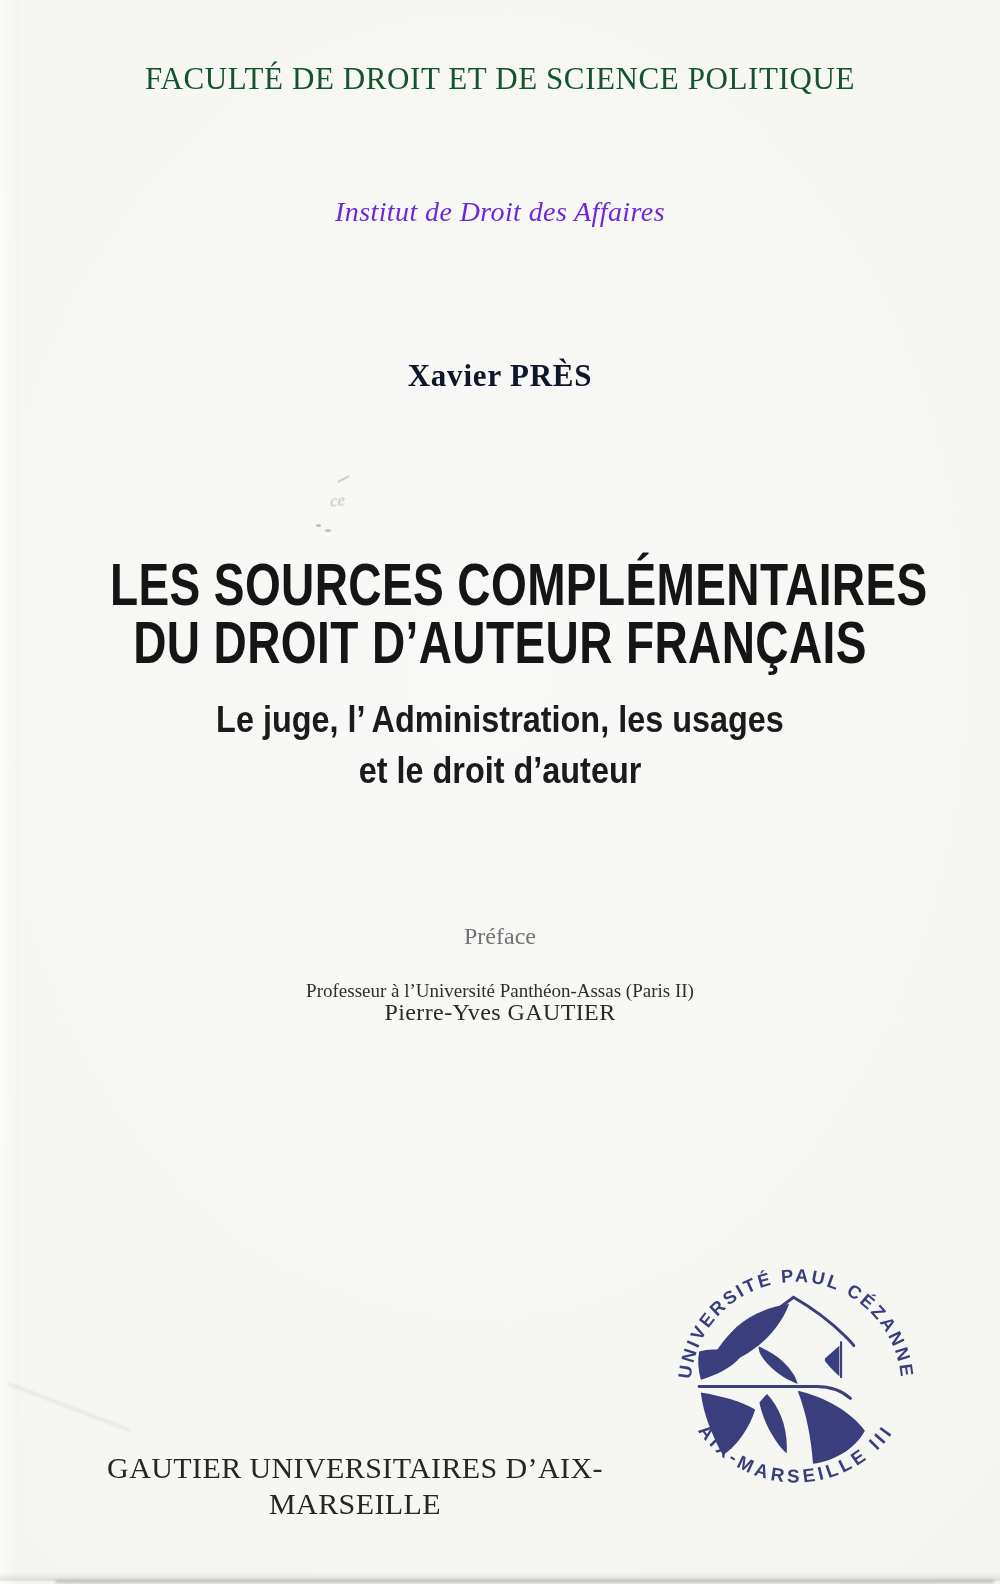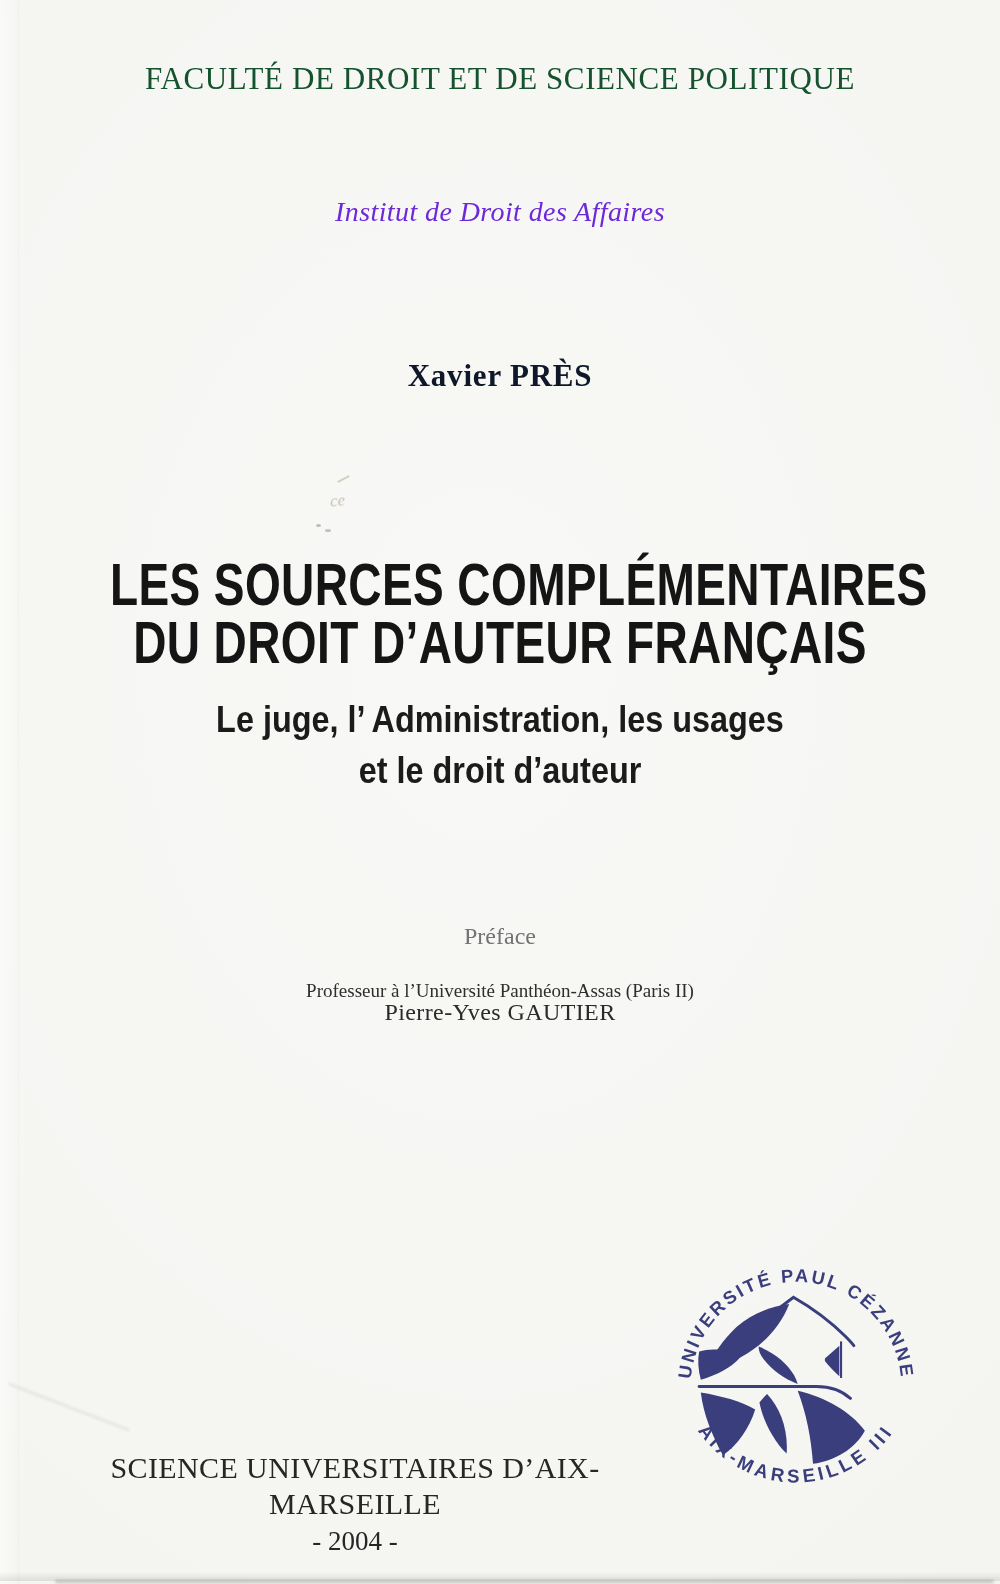--- a/index.html
+++ b/index.html
@@ -125,19 +125,18 @@
     <text font-size="21.5" letter-spacing="3" fill="#3a3e7c">
       <textPath href="#arcTop" startOffset="50%" text-anchor="middle">UNIVERSITÉ PAUL CÉZANNE</textPath>
     </text>
     <text font-size="22" letter-spacing="4.5" fill="#3a3e7c">
       <textPath href="#arcBottom" startOffset="50%" text-anchor="middle">AIX-MARSEILLE III</textPath>
     </text>
   </svg>
 </div>
 
 <div class="abs publisher-block">
-  <div class="publisher-name">SCIENCE UNIVERSITAIRES D’AIX-MARSEILLE</div>
-  <div class="publisher-year">- 2004 -</div>
+  <div class="publisher-name">GAUTIER UNIVERSITAIRES D’AIX-MARSEILLE</div>
 </div>
 
 <div class="abs crease"></div>
 <div class="abs bottom-haze"></div>
 <div class="abs bottom-shadow"></div>
 
 </body></html>

